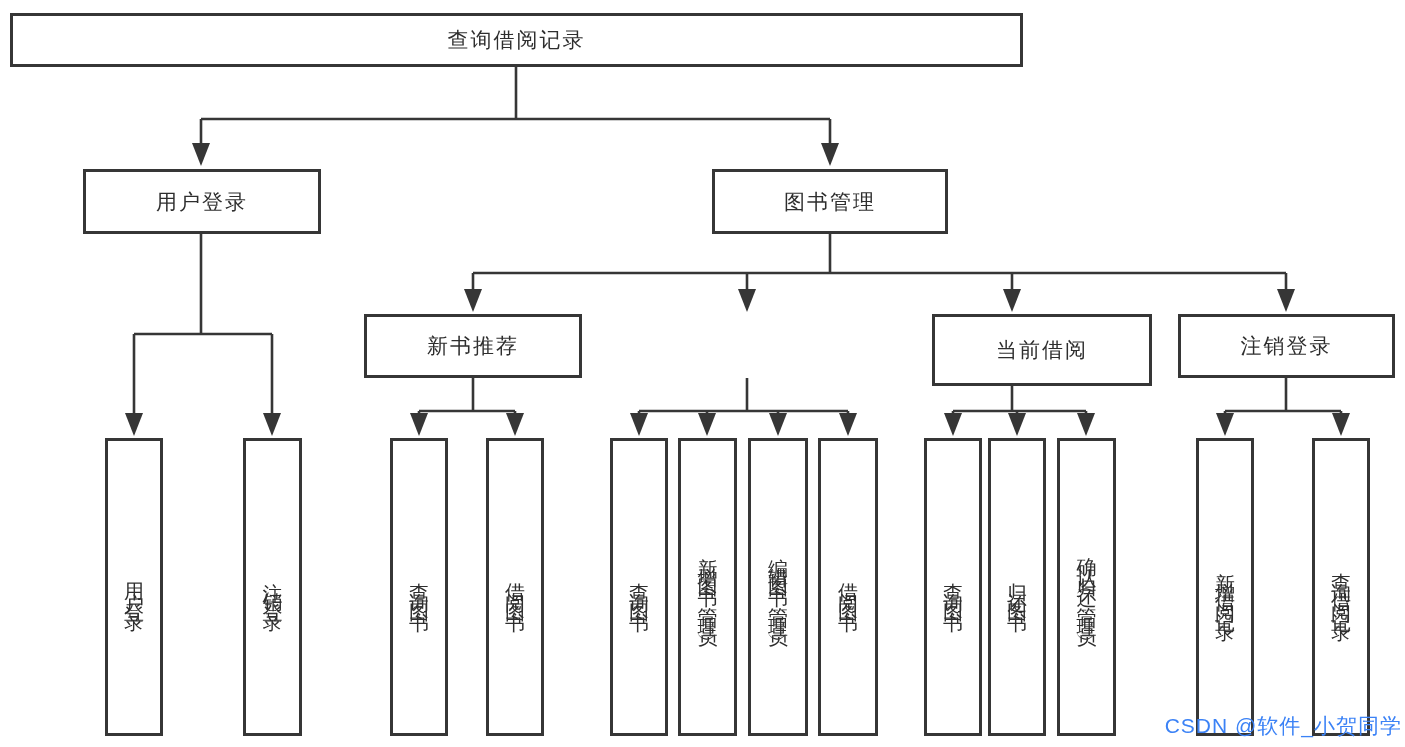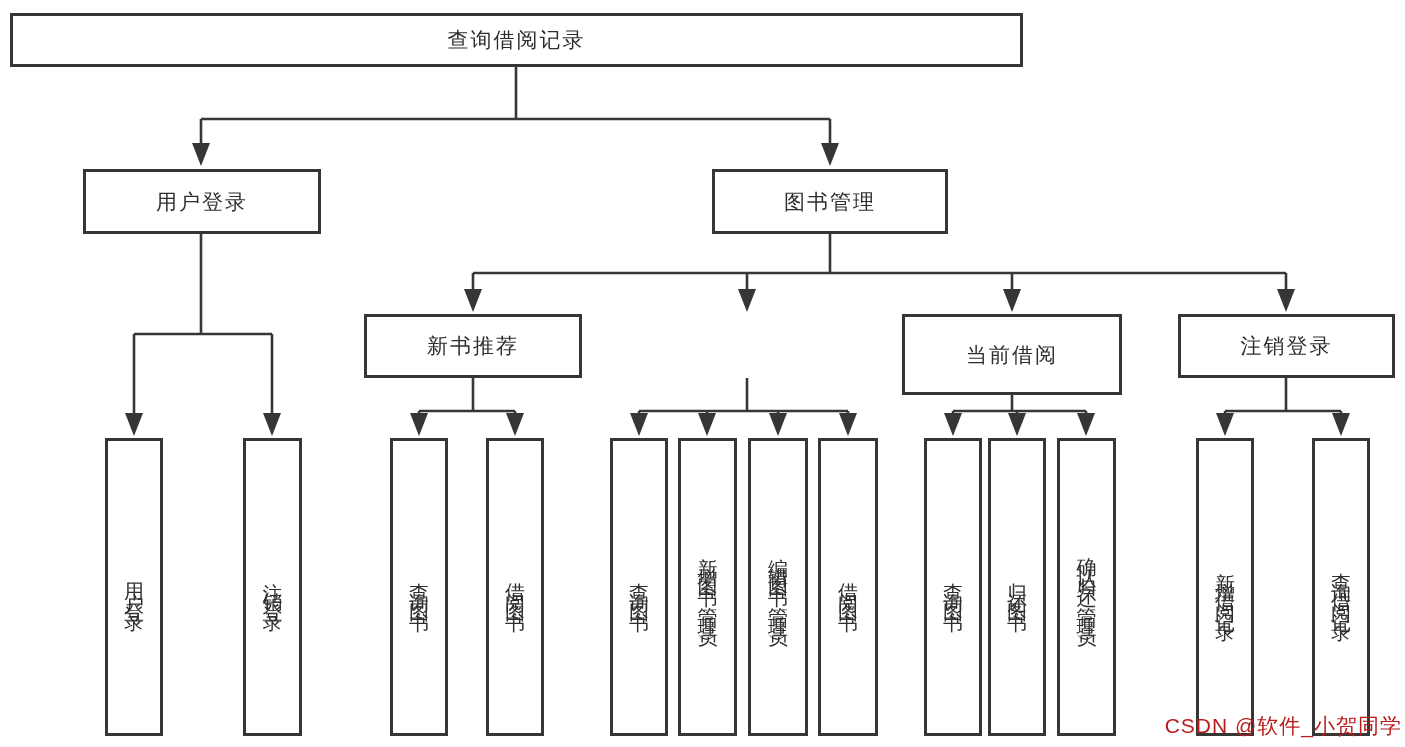--- a/index.html
+++ b/index.html
@@ -44,21 +44,21 @@
     line-height: 1.05;
     letter-spacing: 10px;
     white-space: nowrap;
   }
   
   .n-root  { left: 10px;   top: 13px;  width: 1013px; height: 54px; }
   .n-login { left: 83px;   top: 169px; width: 238px;  height: 65px; }
   .n-mgmt  { left: 712px;  top: 169px; width: 236px;  height: 65px; }
   .n-rec   { left: 364px;  top: 314px; width: 218px;  height: 64px; }
   .n-bor   { left: 638px;  top: 314px; width: 218px;  height: 64px; }
-  .n-cur   { left: 902px;  top: 314px; width: 220px;  height: 81px; }
+  .n-cur   { left: 932px;  top: 314px; width: 220px;  height: 72px; }
   .n-hist  { left: 1178px; top: 314px; width: 217px;  height: 64px; }
   
   .leaf { top: 438px; height: 298px; }
   .l1  { left: 105px;  width: 58px; }
   .l2  { left: 243px;  width: 59px; }
   .l3  { left: 390px;  width: 58px; }
   .l4  { left: 486px;  width: 58px; }
   .l5  { left: 610px;  width: 58px; }
   .l6  { left: 678px;  width: 59px; }
   .l7  { left: 748px;  width: 60px; }
@@ -67,21 +67,21 @@
   .l10 { left: 988px;  width: 58px; }
   .l11 { left: 1057px; width: 59px; }
   .l12 { left: 1196px; width: 58px; }
   .l13 { left: 1312px; width: 58px; }
   #watermark {
     position: absolute;
     right: 3px;
     bottom: 7px;
     font-size: 21px;
     letter-spacing: 1px;
-    color: #b91c1c;
+    color: #3b82f6;
     z-index: 3;
     white-space: nowrap;
   }
 </style>
 </head>
 <body>
 
 <div id="stage">
 
   <svg id="connectors" viewBox="0 0 1405 747" xmlns="http://www.w3.org/2000/svg">

